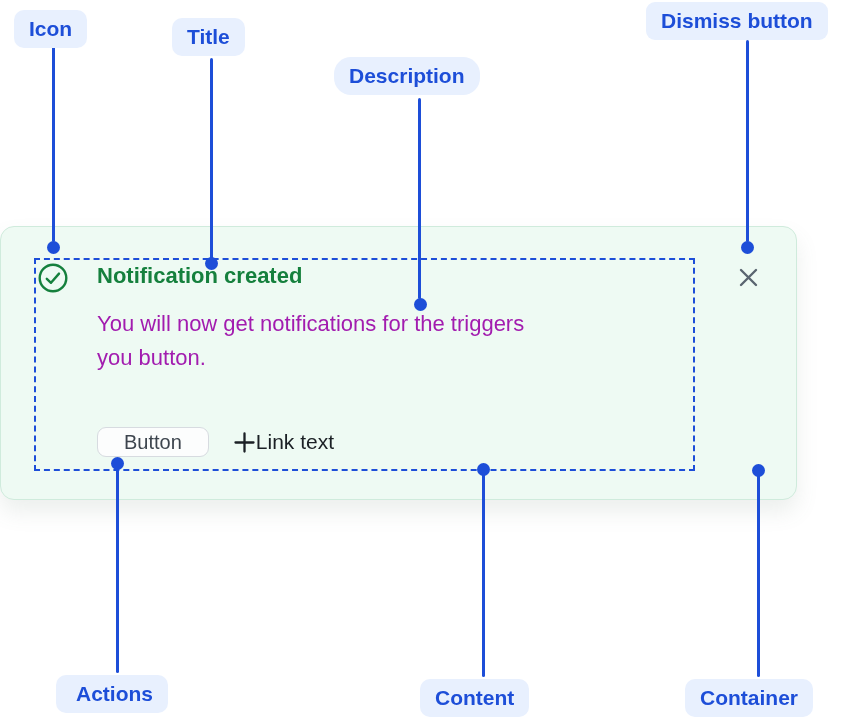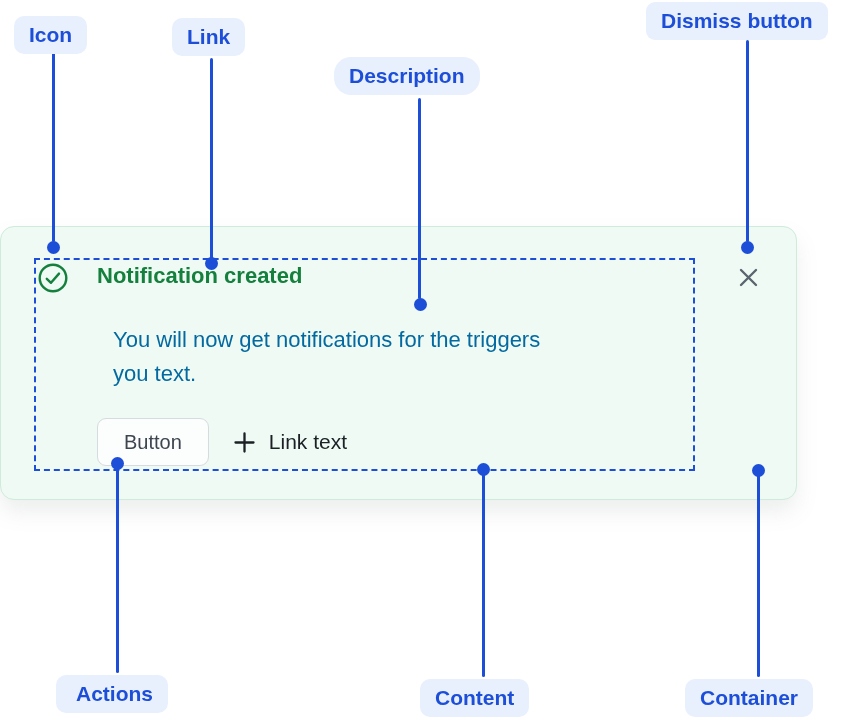--- a/index.html
+++ b/index.html
@@ -39,21 +39,21 @@
   .callout-dot {
     position: absolute;
     width: 13px;
     height: 13px;
     border-radius: 50%;
     background: #1d4ed8;
     z-index: 6;
   }
 
   
-  .pill-icon        { left: 14px;  top: 16px; }
+  .pill-icon        { left: 14px;  top: 10px; }
   .pill-title       { left: 172px; top: 18px; }
   .pill-description { left: 334px; top: 57px; border-radius: 17px; }
   .pill-dismiss     { left: 646px; top: 2px; border-radius: 9px; }
   .pill-actions     { left: 56px;  top: 675px; padding-left: 20px; }
   .pill-content     { left: 420px; top: 679px; }
   .pill-container   { left: 685px; top: 679px; }
 
   
   .line-icon        { left: 51.5px;  top: 42px;  height: 200px; }
   .line-title       { left: 209.5px; top: 58px;  height: 201px; }
@@ -110,53 +110,52 @@
     margin: 0;
     font-size: 22px;
     font-weight: 700;
     line-height: 26px;
     color: #15803d;
   }
   .card-desc {
     position: absolute;
     left: 96px;
     top: 80px;
-    margin: 16px;
+    margin: 0;
     font-size: 22px;
     font-weight: 400;
     line-height: 34px;
-    color: #0369a1;
+    color: #a21caf;
   }
   .actions-row {
     position: absolute;
     left: 96px;
     top: 191px;
     height: 48px;
     display: flex;
     align-items: center;
     gap: 24px;
   }
   .action-btn {
-    height: 48px;
+    height: 30px;
     padding: 0 26px;
     display: inline-flex;
     align-items: center;
     justify-content: center;
     background: #fcfdfd;
     border: 1.5px solid #d7dbe0;
     border-radius: 9px;
     font-family: "Liberation Sans", sans-serif;
     font-size: 20px;
     color: #3d454e;
     cursor: pointer;
   }
   .action-link {
     display: inline-flex;
     align-items: center;
-    gap: 13px;
     text-decoration: none;
     color: #1b2025;
     font-size: 21px;
     cursor: pointer;
   }
   .dismiss-btn {
     position: absolute;
     left: 731px;
     top: 34px;
     width: 32px;
@@ -180,21 +179,21 @@
 
     <span class="status-icon">
       <svg width="30" height="30" viewBox="0 0 30 30">
         <circle cx="15" cy="15" r="13.3" fill="none" stroke="#15803d" stroke-width="2.4"></circle>
         <path d="M8.8 15.8 L13 19.8 L21 10.6" fill="none" stroke="#15803d" stroke-width="2.4" stroke-linecap="round" stroke-linejoin="round"></path>
       </svg>
     </span>
 
     <h2 class="card-title">Notification created</h2>
 
-    <p class="card-desc"><span>You will now get notifications for the triggers</span><br><span>you text.</span></p>
+    <p class="card-desc"><span>You will now get notifications for the triggers</span><br><span>you button.</span></p>
 
     <div class="actions-row">
       <button class="action-btn">Button</button>
       <a class="action-link">
         <span style="display:inline-flex;">
           <svg width="23" height="23" viewBox="0 0 23 23">
             <path d="M11.5 2.5 V20.5 M2.5 11.5 H20.5" fill="none" stroke="#1b2025" stroke-width="2.3" stroke-linecap="round"></path>
           </svg>
         </span>
         <span>Link text</span>
@@ -220,20 +219,20 @@
 
   <div class="callout-dot dot-icon"></div>
   <div class="callout-dot dot-title"></div>
   <div class="callout-dot dot-description"></div>
   <div class="callout-dot dot-dismiss"></div>
   <div class="callout-dot dot-actions"></div>
   <div class="callout-dot dot-content"></div>
   <div class="callout-dot dot-container"></div>
 
   <div class="pill pill-icon">Icon</div>
-  <div class="pill pill-title">Link</div>
+  <div class="pill pill-title">Title</div>
   <div class="pill pill-description">Description</div>
   <div class="pill pill-dismiss">Dismiss button</div>
   <div class="pill pill-actions">Actions</div>
   <div class="pill pill-container">Container</div>
   <div class="pill pill-content">Content</div>
 
 </div>
 
 </body></html>

